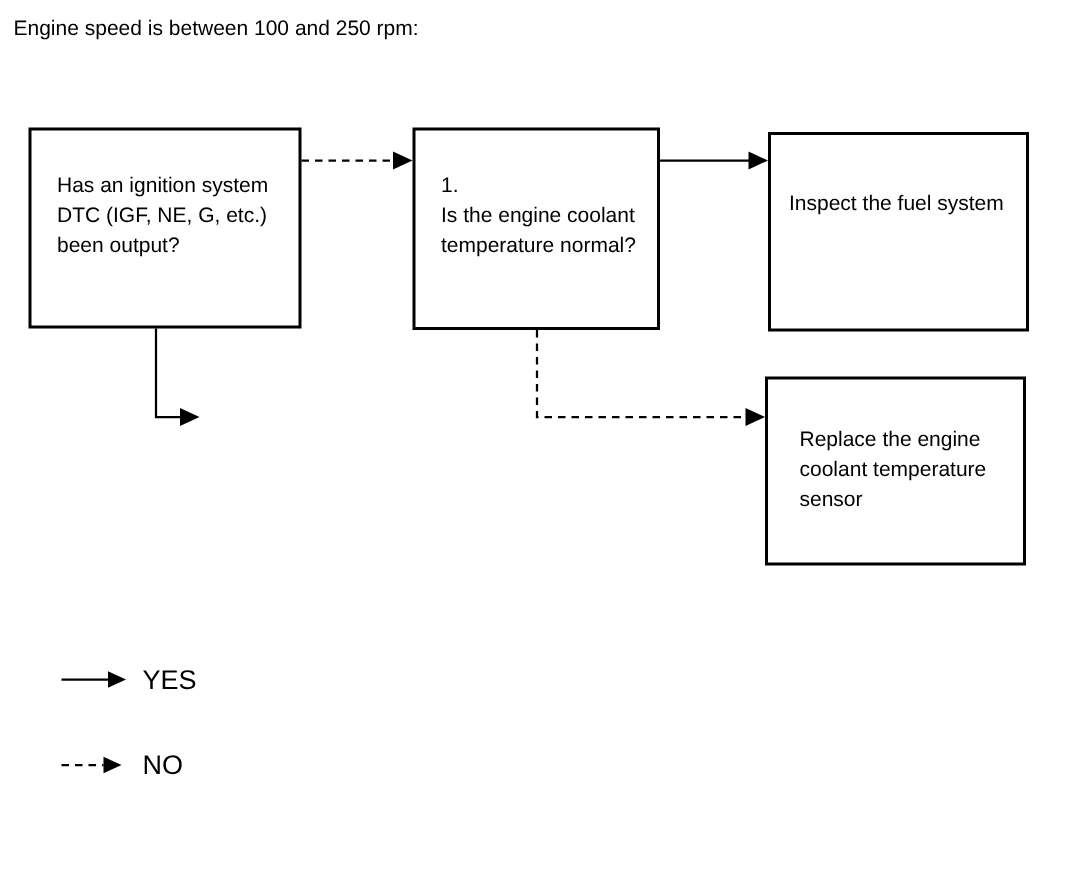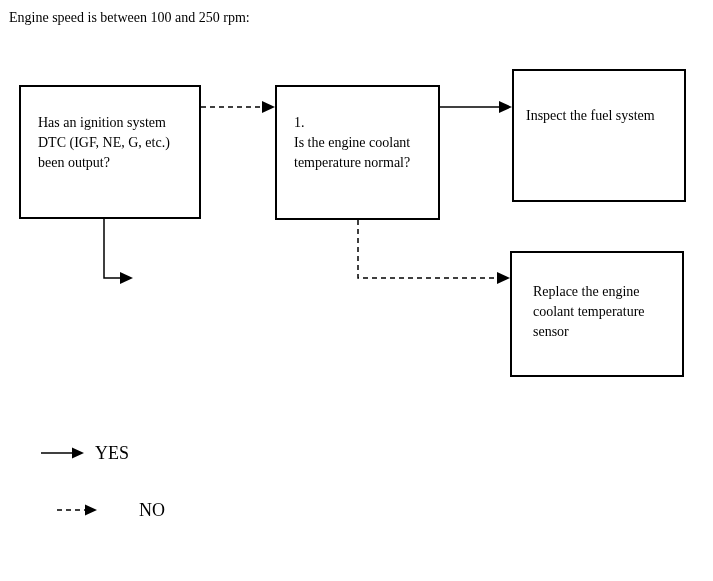--- a/index.html
+++ b/index.html
@@ -2,58 +2,58 @@
 <html><head>
 <meta charset="utf-8">
 <style>
   * { box-sizing: border-box; }
   html, body { margin: 0; padding: 0; background: #ffffff; }
   .canvas {
     position: relative;
     width: 713px;
     height: 568px;
     background: #ffffff;
-    font-family: Liberation Serif, serif;
+    font-family: Liberation Sans, sans-serif;
     color: #000000;
     overflow: hidden;
   }
   .title {
     position: absolute;
     left: 9px;
     top: 9px;
     font-size: 14px;
     line-height: 18px;
   }
   .node {
     position: absolute;
     border: 2px solid #000000;
     background: #ffffff;
     font-size: 14px;
     line-height: 20px;
     white-space: pre-line;
   }
   #box-ignition { left: 19px;  top: 85px;  width: 182px; height: 134px; padding: 6px 10px 0 17px; }
   #box-coolant  { left: 275px; top: 85px;  width: 165px; height: 135px; padding: 6px 8px 0 17px; }
-  #box-fuel     { left: 512px; top: 69px;  width: 174px; height: 133px; padding: 15px 8px 0 12px; }
+  #box-fuel     { left: 512px; top: 88px;  width: 174px; height: 133px; padding: 15px 8px 0 12px; }
   #box-repair   { left: 133px; top: 255px; width: 191px; height: 124px; padding: 5px 8px 0 14px; }
   #box-replace  { left: 510px; top: 251px; width: 174px; height: 126px; padding: 9px 8px 0 21px; }
   svg.overlay {
     position: absolute;
     left: 0; top: 0;
     pointer-events: none;
   }
   .legend-row {
     position: absolute;
     display: flex;
     align-items: center;
     height: 18px;
     font-size: 18px;
   }
   #legend-yes { left: 40px; top: 444px; }
-  #legend-no  { left: 56px; top: 501px; gap: 28px; }
+  #legend-no  { left: 40px; top: 501px; }
   .legend-arrow { margin-right: 9px; display: block; }
 </style>
 </head>
 <body>
 
 <div class="canvas">
 
   <div class="title">Engine speed is between 100 and 250 rpm:</div>
 
   <div class="node" id="box-ignition">

